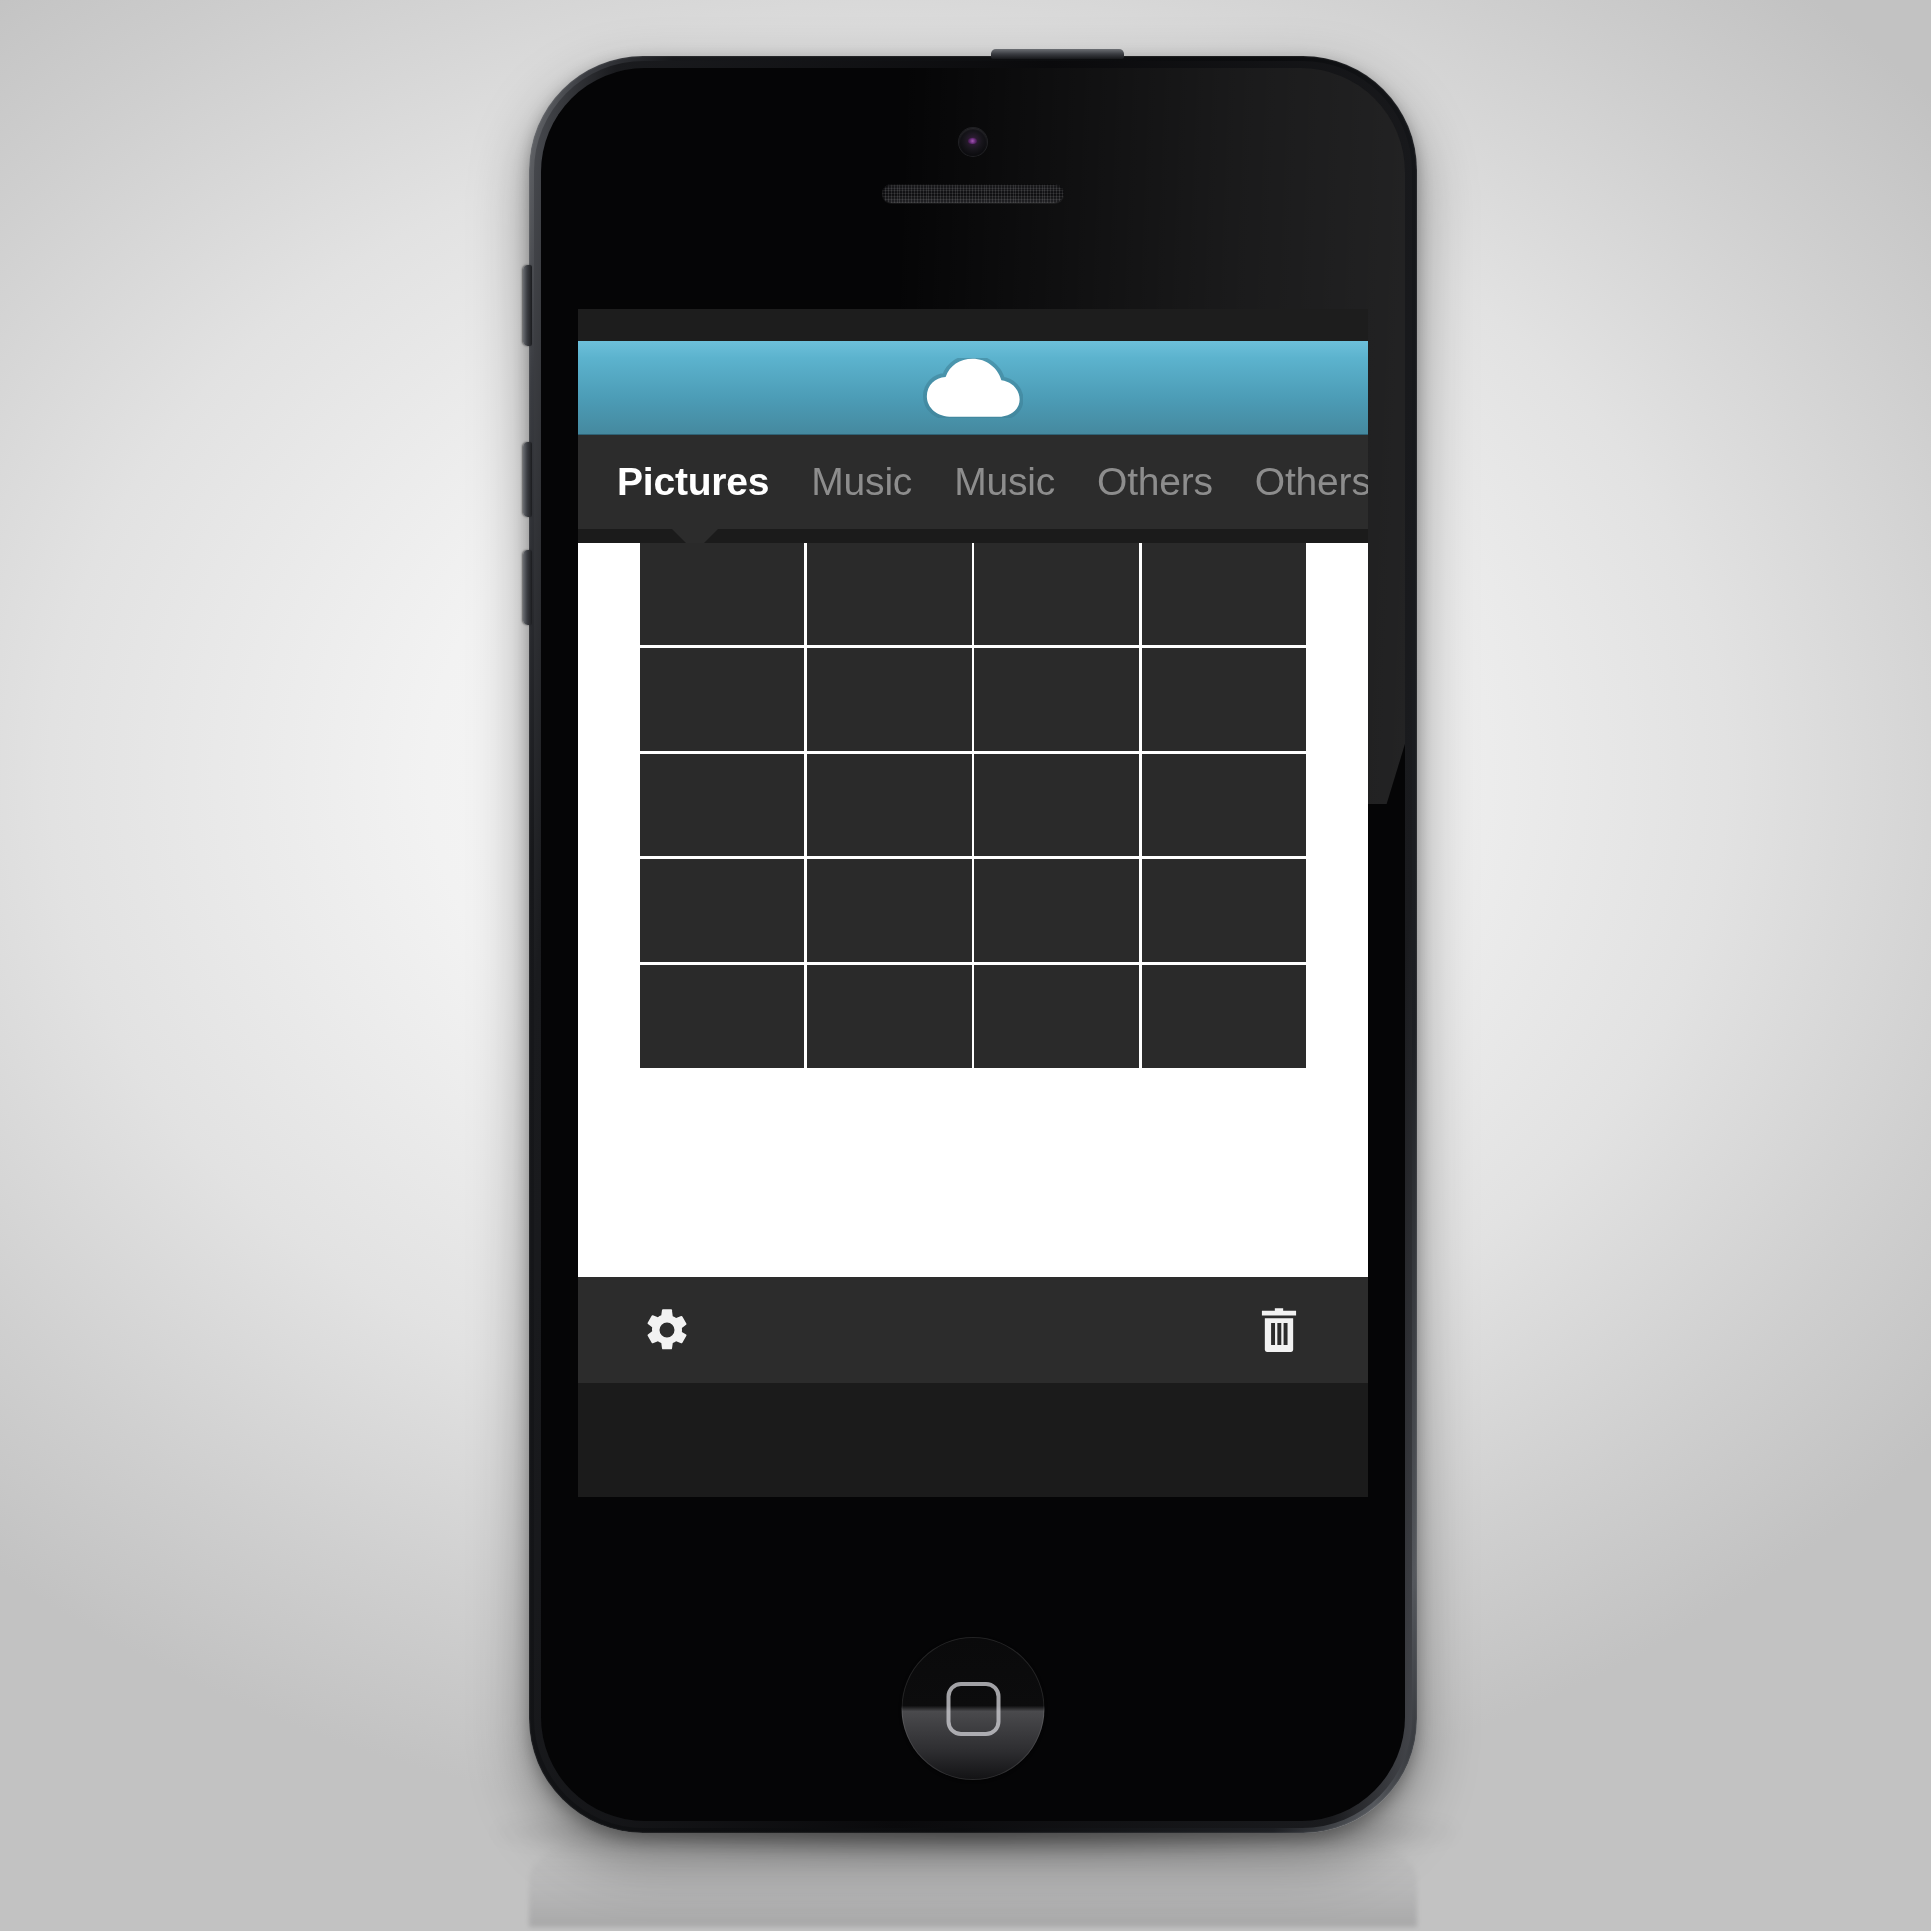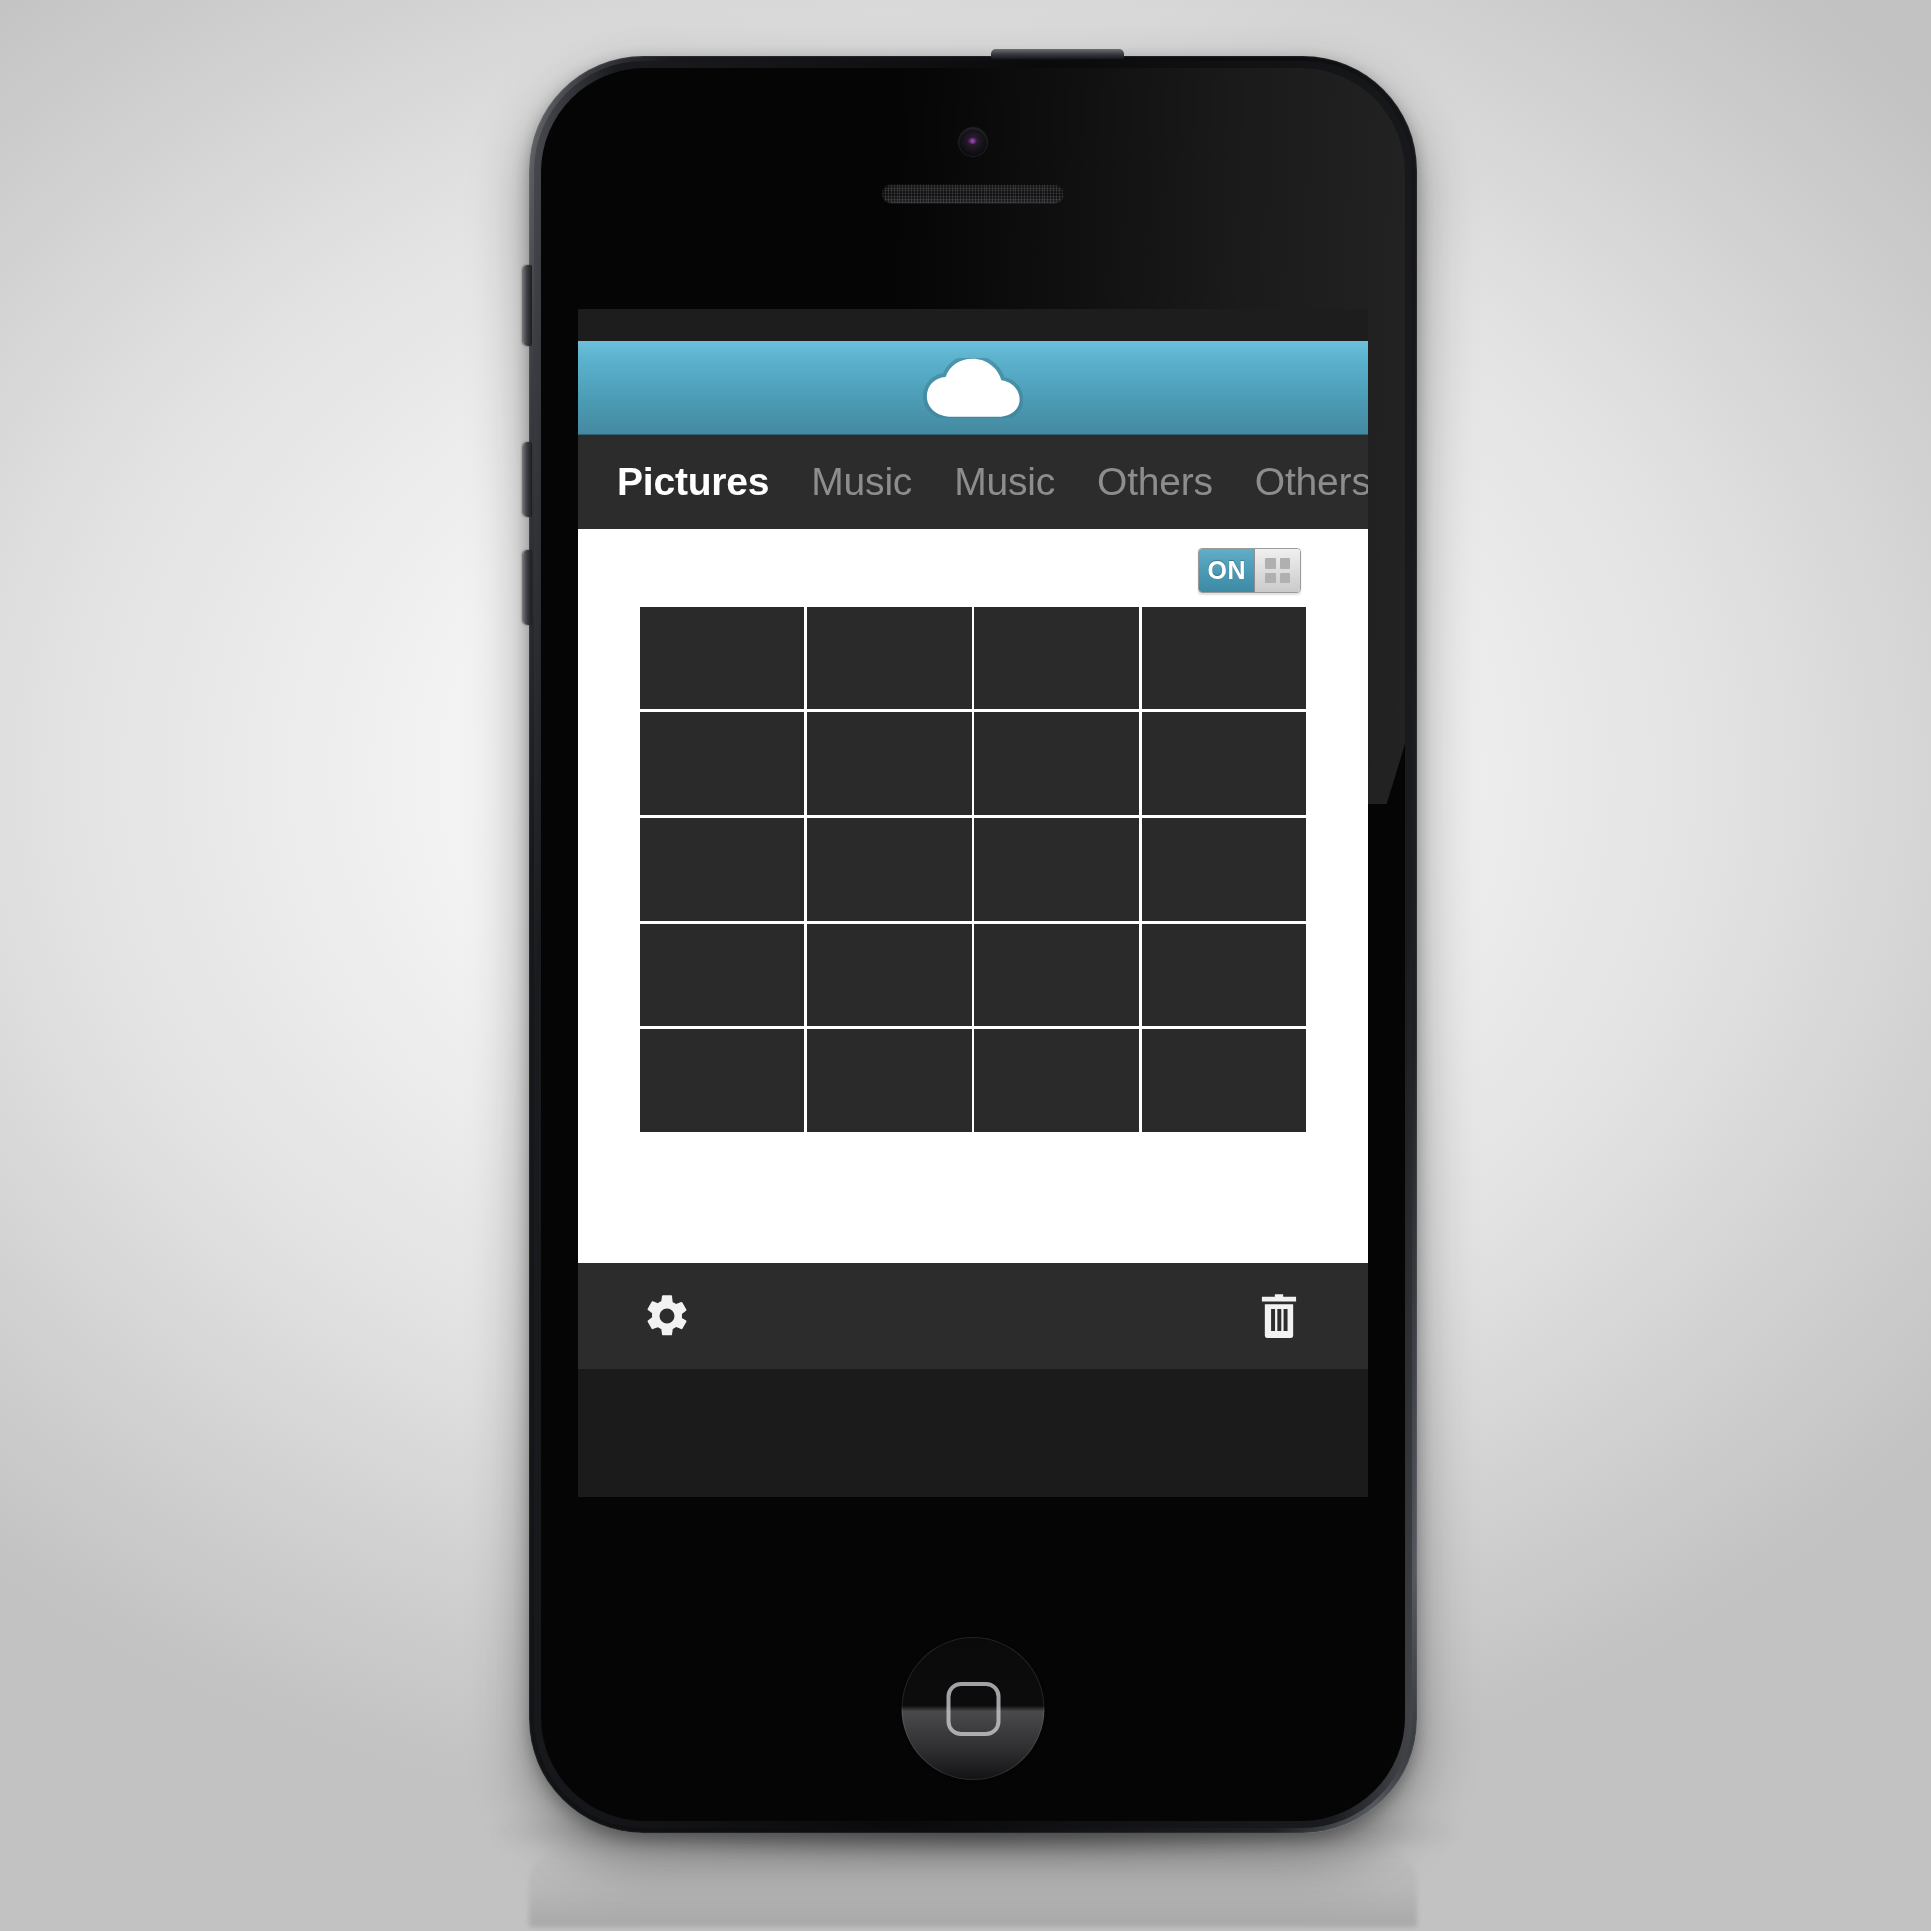--- a/index.html
+++ b/index.html
@@ -359,33 +359,20 @@
       <div class="tab-item active">Pictures</div>
       <div class="tab-item">Music</div>
       <div class="tab-item">Music</div>
       <div class="tab-item">Others</div>
       <div class="tab-item">Others</div>
       <div class="tab-pointer"></div>
     </div>
 
     <div class="content-pane">
 
-      <div class="toggle-row">
-        <div class="view-toggle">
-          <div class="toggle-on">ON</div>
-          <div class="toggle-knob">
-            <div class="knob-grid">
-              <i></i>
-                <i></i>
-                <i></i>
-                <i></i>
-            </div>
-          </div>
-        </div>
-      </div>
 
       <div class="thumb-grid" id="thumb-grid" style="background: rgb(255, 255, 255);">
           <div class="thumb-cell" style="background: rgb(42, 42, 42);"></div>
           <div class="thumb-cell" style="background: rgb(42, 42, 42);"></div>
           <div class="thumb-cell" style="background: rgb(42, 42, 42);"></div>
           <div class="thumb-cell" style="background: rgb(42, 42, 42);"></div>
           <div class="thumb-cell" style="background: rgb(42, 42, 42);"></div>
           <div class="thumb-cell" style="background: rgb(42, 42, 42);"></div>
           <div class="thumb-cell" style="background: rgb(42, 42, 42);"></div>
           <div class="thumb-cell" style="background: rgb(42, 42, 42);"></div>

